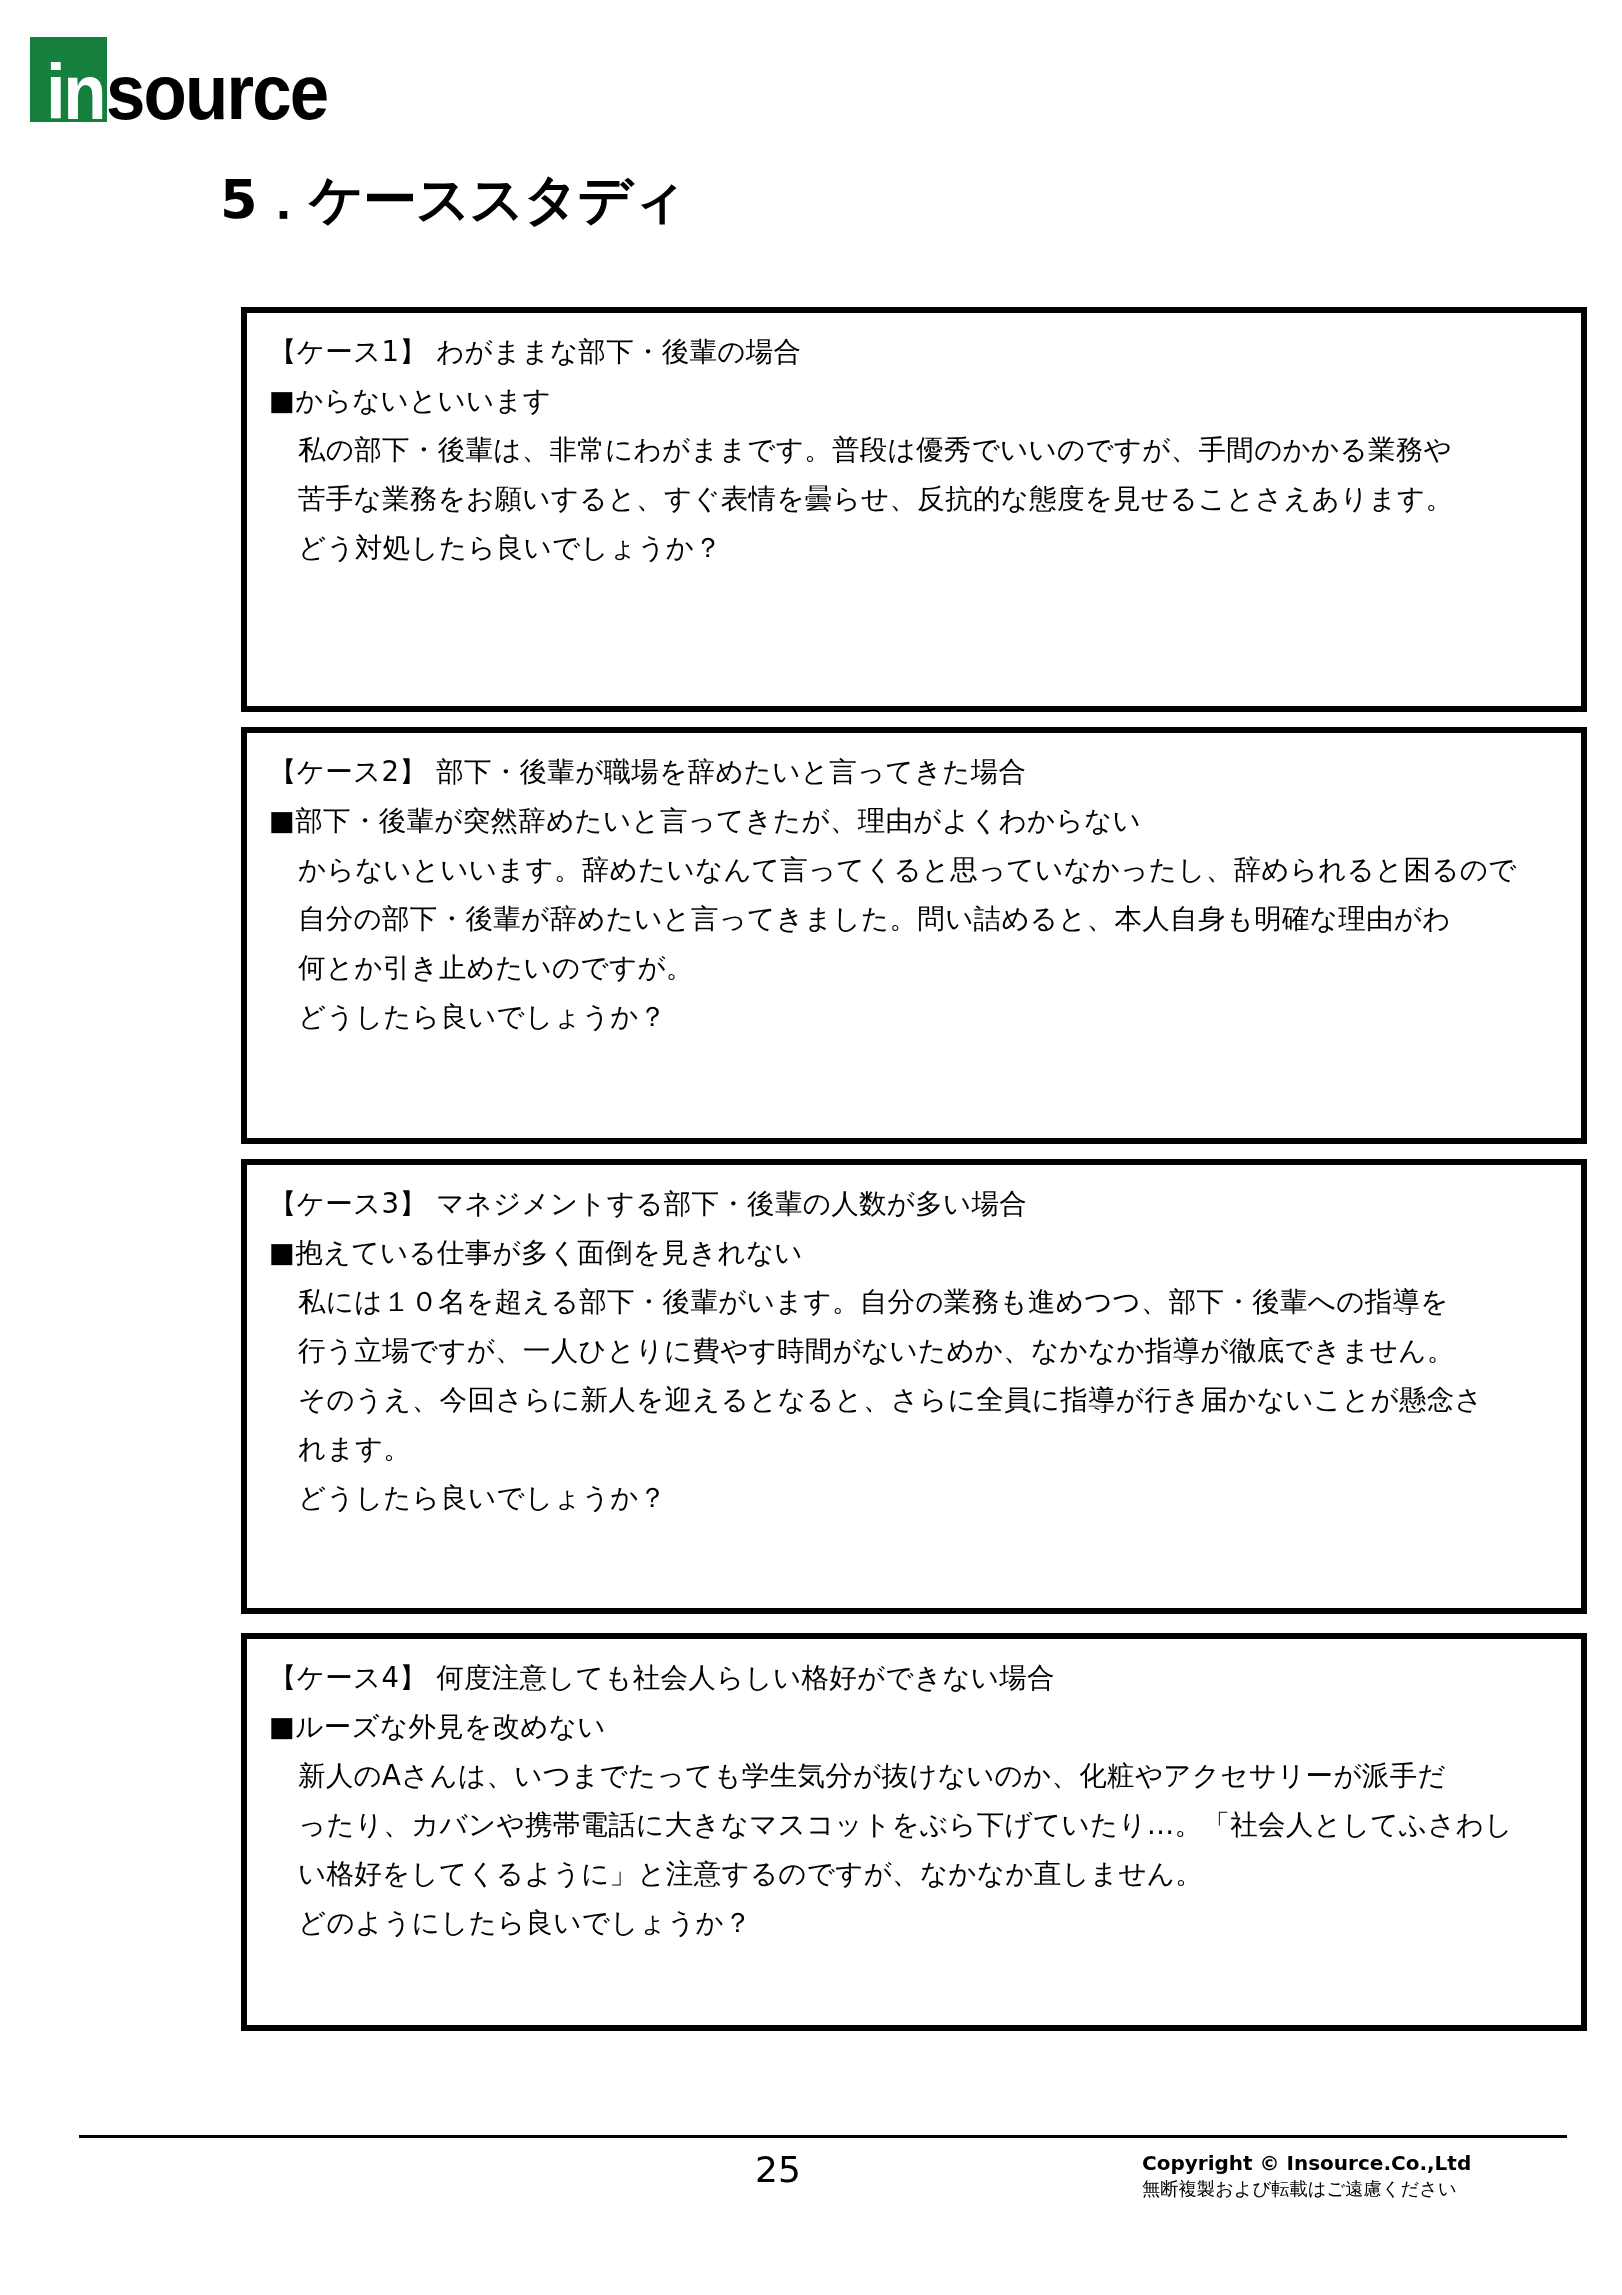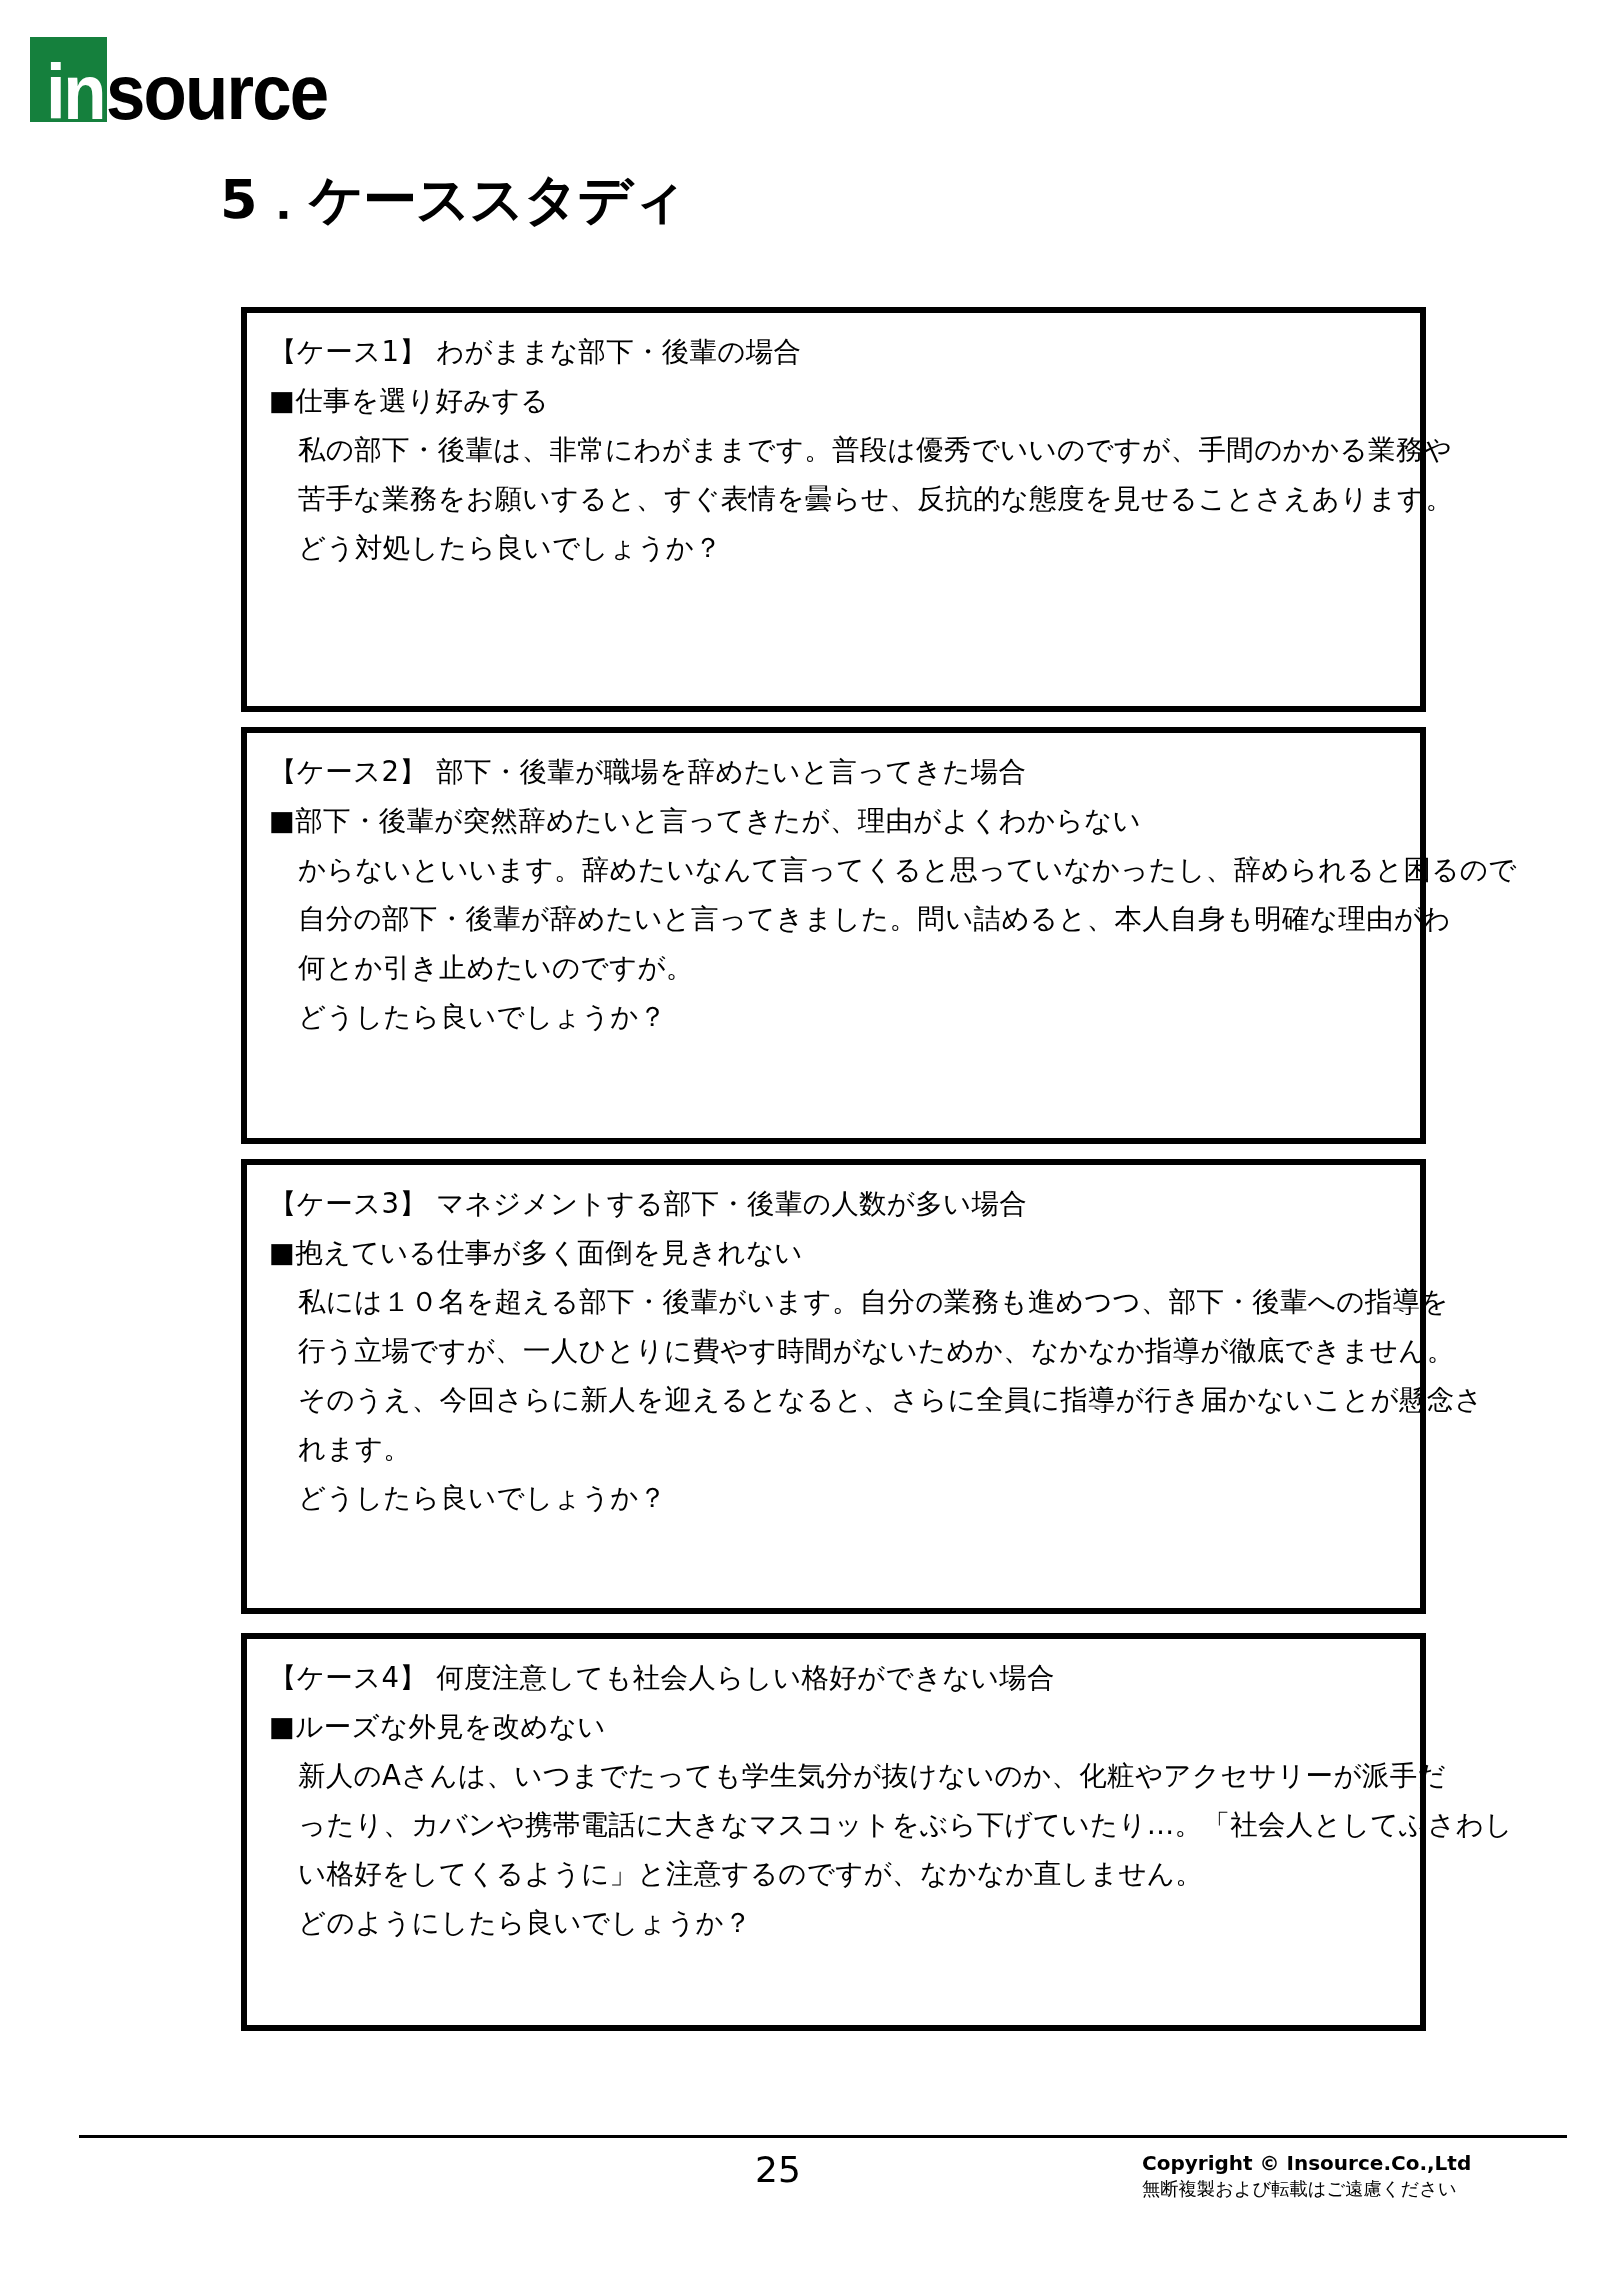--- a/index.html
+++ b/index.html
@@ -19,21 +19,21 @@
     color: #000000; font-family: "Liberation Sans", sans-serif; font-weight: bold;
     font-size: 77px; line-height: 1; letter-spacing: -2px;
     transform: translateY(9.2px) scaleX(0.92); transform-origin: left bottom; margin-left: -1.3px;
   }
   .page-title {
     position: absolute; left: 220px; top: 167px;
     font-family: "DejaVu Sans", sans-serif; font-weight: bold; font-size: 54px; line-height: 65px;
     letter-spacing: -1.3px; white-space: nowrap;
   }
   .case-box {
-    position: absolute; left: 241px; width: 1185px;
+    position: absolute; left: 241px; width: 1346px;
     border: 6.5px solid #000000; box-sizing: border-box; background: #ffffff;
   }
   .case-inner { position: absolute; left: 22px; top: 14.4px; right: 13px; }
   .line {
     display: block; font-size: 27.5px; line-height: 49px; height: 49px; white-space: nowrap;
     font-family: "DejaVu Sans", sans-serif; letter-spacing: 0.3px;
   }
   .line.body { padding-left: 29px; }
   .footer-rule { position: absolute; left: 79px; top: 2135px; width: 1488px; height: 2.6px; background: #000000; }
   .page-number {
@@ -57,21 +57,21 @@
       <span>in</span>
     </div>
   <div class="logo-black">source</div>
 </div>
 
 <div class="page-title">5．ケーススタディ</div>
 
 <div class="case-box" style="top:307px;height:405px;">
   <div class="case-inner">
     <span class="line">【ケース1】 わがままな部下・後輩の場合</span>
-    <span class="line">■仕事を選り好みする</span>
+    <span class="line">■からないといいます</span>
     <span class="line body">私の部下・後輩は、非常にわがままです。普段は優秀でいいのですが、手間のかかる業務や</span>
     <span class="line body">苦手な業務をお願いすると、すぐ表情を曇らせ、反抗的な態度を見せることさえあります。</span>
     <span class="line body">どう対処したら良いでしょうか？</span>
   </div>
 </div>
 
 <div class="case-box" style="top:727px;height:417px;">
   <div class="case-inner">
     <span class="line">【ケース2】 部下・後輩が職場を辞めたいと言ってきた場合</span>
     <span class="line">■部下・後輩が突然辞めたいと言ってきたが、理由がよくわからない</span>

